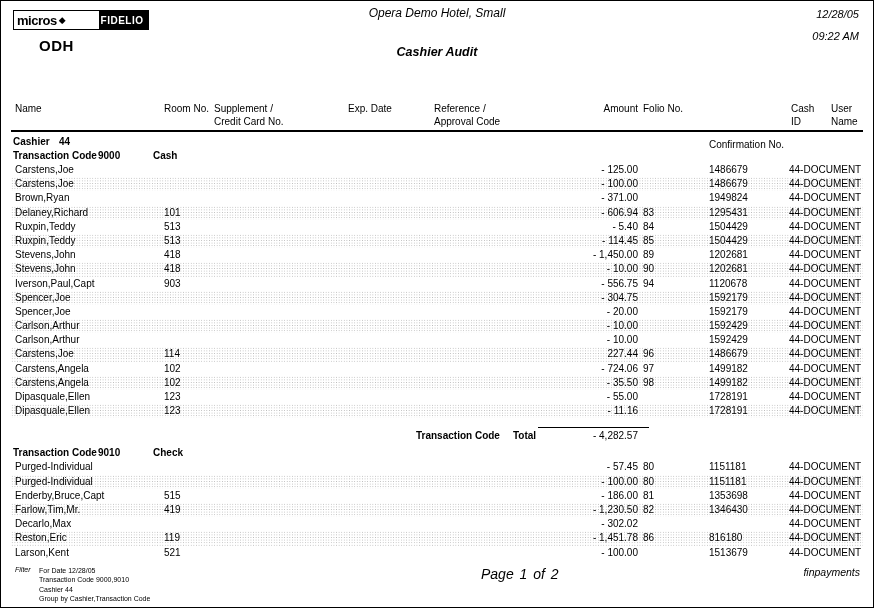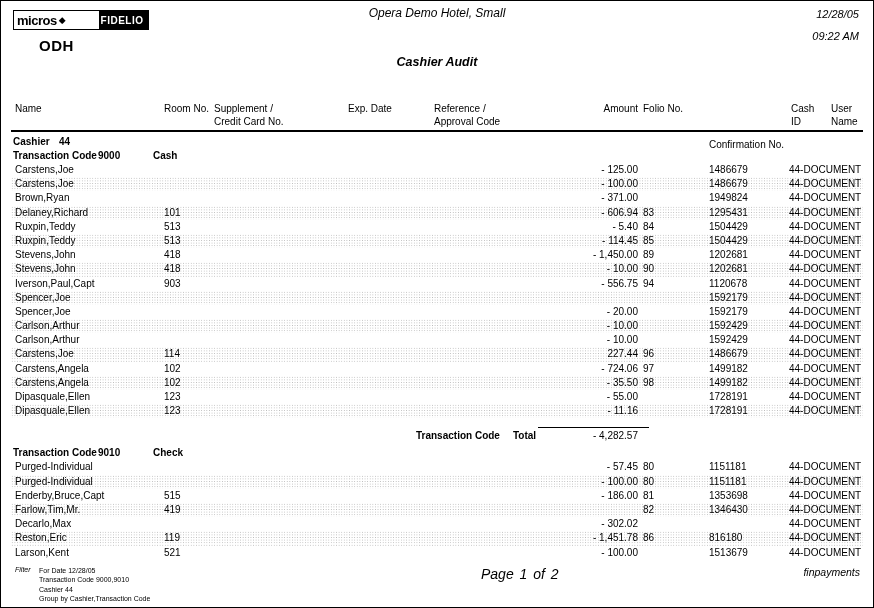--- a/index.html
+++ b/index.html
@@ -38,21 +38,21 @@
   .prop-code {
     position: absolute; left: 38px; top: 36px;
     font-weight: bold; font-size: 15px; letter-spacing: 0.5px;
   }
   .hotel-name {
     position: absolute; left: 0; right: 0; top: 5px;
     text-align: center; font-style: italic; font-size: 12px;
   }
   .report-title {
     position: absolute; left: 0; right: 0; top: 44px;
-    text-align: center; font-style: italic; font-weight: bold; font-size: 12.5px; margin-top: 10px;
+    text-align: center; font-style: italic; font-weight: bold; font-size: 12.5px;
   }
   .hdr-date { position: absolute; right: 14px; top: 7px;  font-style: italic; font-size: 11px; }
   .hdr-time { position: absolute; right: 14px; top: 29px; font-style: italic; font-size: 11px; }
   
   .colhead { position: absolute; top: 0; left: 0; right: 0; height: 132px; font-size: 10px; }
   .colhead span { position: absolute; white-space: nowrap; }
   .ch-name  { left: 14px;  top: 102px; }
   .ch-room  { left: 163px; top: 102px; }
   .ch-sup1  { left: 213px; top: 102px; }
   .ch-sup2  { left: 213px; top: 115px; }
@@ -233,20 +233,21 @@
         <span class="cell c-name">Iverson,Paul,Capt</span>
         <span class="cell c-room">903</span>
         <span class="cell c-amount">- 556.75</span>
         <span class="cell c-folio">94</span>
         <span class="cell c-conf">1120678</span>
         <span class="cell c-user">44-DOCUMENT</span>
       </div>
       <div class="trow data-row shaded">
         <span class="cell c-name">Spencer,Joe</span>
         <span class="cell c-room"></span>
+        <span class="cell c-amount">- 304.75</span>
         <span class="cell c-folio"></span>
         <span class="cell c-conf">1592179</span>
         <span class="cell c-user">44-DOCUMENT</span>
       </div>
       <div class="trow data-row">
         <span class="cell c-name">Spencer,Joe</span>
         <span class="cell c-room"></span>
         <span class="cell c-amount">- 20.00</span>
         <span class="cell c-folio"></span>
         <span class="cell c-conf">1592179</span>
@@ -339,20 +340,21 @@
         <span class="cell c-name">Enderby,Bruce,Capt</span>
         <span class="cell c-room">515</span>
         <span class="cell c-amount">- 186.00</span>
         <span class="cell c-folio">81</span>
         <span class="cell c-conf">1353698</span>
         <span class="cell c-user">44-DOCUMENT</span>
       </div>
       <div class="trow data-row shaded">
         <span class="cell c-name">Farlow,Tim,Mr.</span>
         <span class="cell c-room">419</span>
+        <span class="cell c-amount">- 1,230.50</span>
         <span class="cell c-folio">82</span>
         <span class="cell c-conf">1346430</span>
         <span class="cell c-user">44-DOCUMENT</span>
       </div>
       <div class="trow data-row">
         <span class="cell c-name">Decarlo,Max</span>
         <span class="cell c-room"></span>
         <span class="cell c-amount">- 302.02</span>
         <span class="cell c-folio"></span>
         <span class="cell c-conf"></span>

